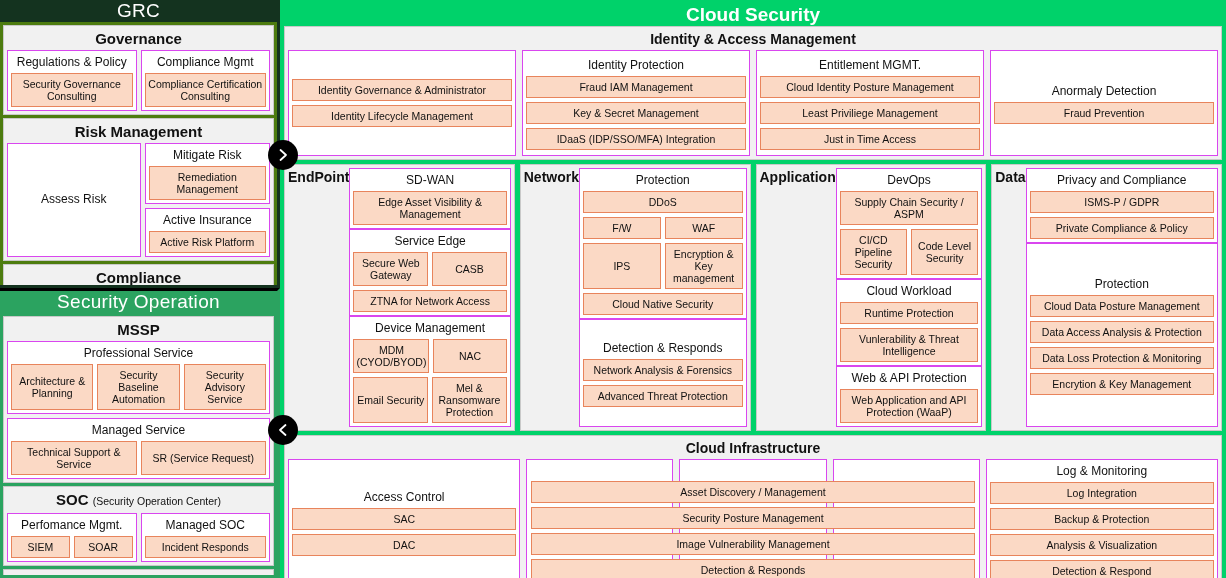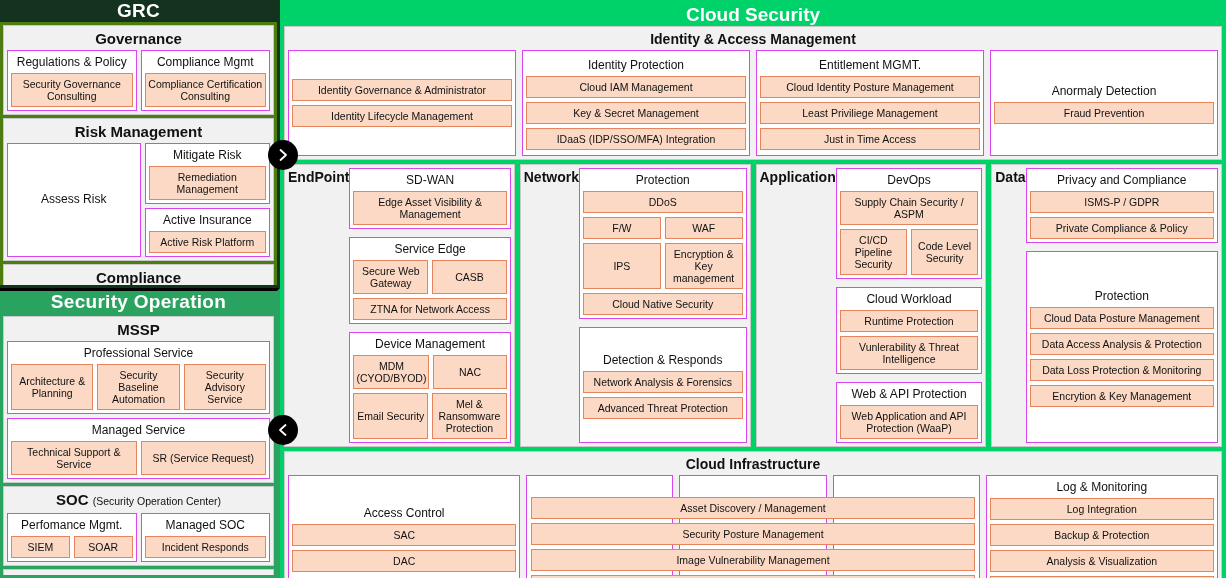--- a/index.html
+++ b/index.html
@@ -10,21 +10,21 @@
     overflow:hidden;
   }
   .root{position:relative;width:1226px;height:578px;display:flex;}
 
   
   .left{width:280px;height:578px;display:flex;flex-direction:column;background:#000;}
   .panel{display:flex;flex-direction:column;overflow:hidden;}
   .panel.grc{height:290px;border:3px solid #14331f;border-top:0;border-left:0;background:#14331f;}
   .panel.secop{height:288px;border:3px solid #2ba360;border-top:3px solid #000;border-left:0;background:#22c55e;}
   .panel-title{
-    color:#fff;font-weight:bold;text-align:center;
+    color:#fff;font-weight:normal;text-align:center;
     display:flex;align-items:center;justify-content:center;
     letter-spacing:.3px;
   }
   .panel.grc .panel-title{height:31px;font-size:19px;background:#14331f;}
   .panel.secop .panel-title{height:33px;font-size:19px;background:#2ba360;}
   .panel-body{flex:1;display:flex;flex-direction:column;gap:3px;padding:3px;box-sizing:border-box;}
   .panel.grc .panel-body{background:#4d7c0f;}
   .panel.secop .panel-body{background:#2ba360;}
 
   
@@ -47,21 +47,21 @@
 
   
   .right{flex:1;height:578px;background:#00d26a;display:flex;flex-direction:column;box-sizing:border-box;border:4px solid #00d26a;}
   .right-title{height:30px;color:#fff;font-weight:bold;font-size:19px;display:flex;align-items:center;justify-content:center;}
   .right-body{flex:1;display:flex;flex-direction:column;gap:4px;}
   .band{background:#f1f1f1;border:1px solid #c9c9c9;box-sizing:border-box;padding:3px;display:flex;flex-direction:column;}
   .band-title{font-weight:bold;font-size:14px;text-align:center;color:#111;line-height:18px;padding-bottom:2px;}
   .band-cols{display:flex;gap:6px;flex:1;}
   .pillar{background:#f1f1f1;border:1px solid #c9c9c9;box-sizing:border-box;padding:3px;display:flex;flex-direction:row;flex:1;}
   .pillar-title{font-weight:bold;font-size:14px;text-align:center;color:#111;line-height:19px;padding-bottom:2px;}
-  .subcards{display:flex;flex-direction:column;gap:8px;flex:1;}
+  .subcards{display:flex;flex-direction:column;gap:0;flex:1;}
 
   
   .infra-cols{display:flex;gap:6px;flex:1;}
   .span-wrap{position:relative;flex:2.02;}
   .span-cards{display:flex;gap:6px;height:100%;}
   .span-cards .card{flex:1;}
   .span-bars{position:absolute;left:5px;right:5px;top:22px;bottom:5px;display:flex;flex-direction:column;gap:4px;}
   .span-bars .chip{flex:1;}
 
   
@@ -195,21 +195,21 @@
         <div class="band-cols">
           <div class="card">
             <div class="chips">
               <div class="chip">Identity Governance &amp; Administrator</div>
               <div class="chip">Identity Lifecycle Management</div>
             </div>
           </div>
           <div class="card">
             <div class="card-title">Identity Protection</div>
             <div class="chips">
-              <div class="chip">Cloud IAM Management</div>
+              <div class="chip">Fraud IAM Management</div>
               <div class="chip">Key &amp; Secret Management</div>
               <div class="chip">IDaaS (IDP/SSO/MFA) Integration</div>
             </div>
           </div>
           <div class="card">
             <div class="card-title">Entitlement MGMT.</div>
             <div class="chips">
               <div class="chip">Cloud Identity Posture Management</div>
               <div class="chip">Least Priviliege Management</div>
               <div class="chip">Just in Time Access</div>

